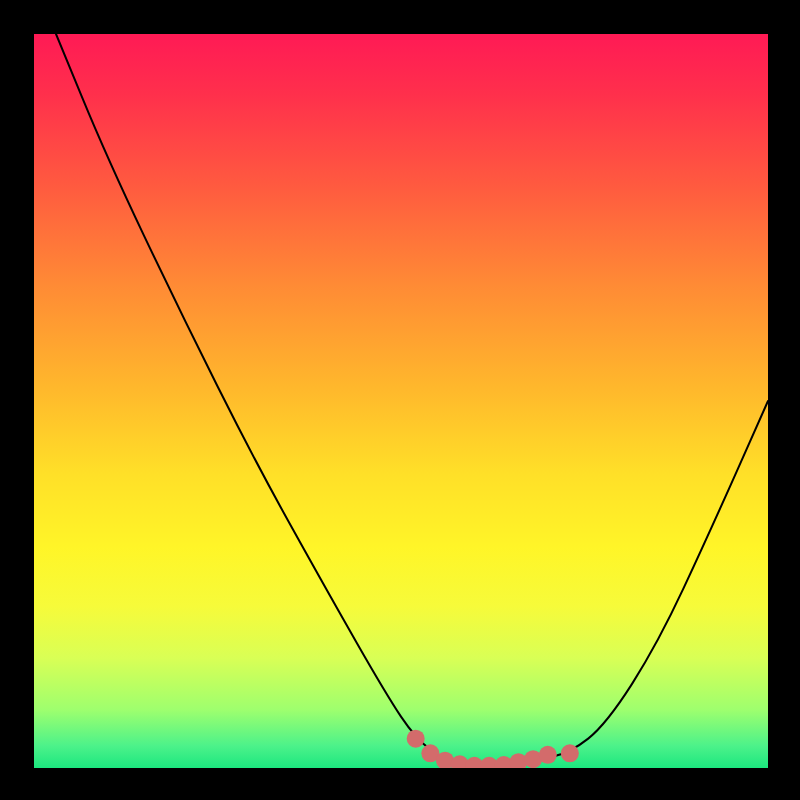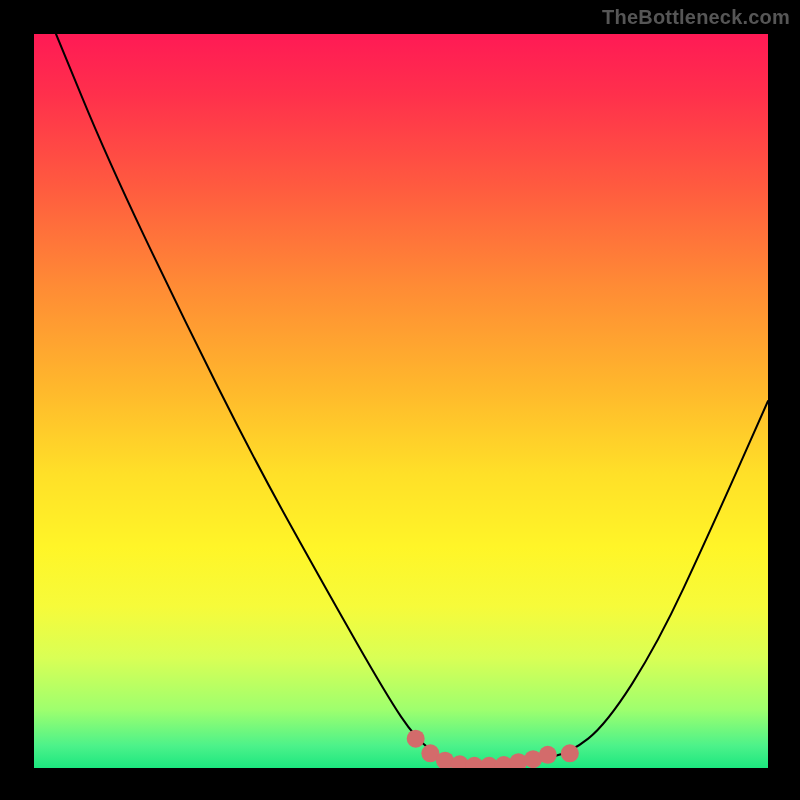--- a/index.html
+++ b/index.html
@@ -61,21 +61,20 @@
     font-size: 20px;
     font-weight: 600;
     letter-spacing: 0.2px;
     user-select: none;
   }
 </style>
 </head>
 <body>
 
 <div class="stage">
-  <div class="brand">TheBottleneck.com</div>
 
   <div class="plot">
     <div class="gradient"></div>
 
     <svg class="curve" viewBox="0 0 734 734" preserveAspectRatio="none">
       <path id="curve-path" fill="none" stroke="#000" stroke-width="2" stroke-linecap="round" d="M 22.02 0 Q 22.02 0 47.71 62.389999999999986 Q 73.4 124.77999999999997 110.10000000000001 201.85 Q 146.8 278.92 183.5 352.32000000000005 Q 220.2 425.72 256.9 491.78000000000003 Q 293.6 557.84 322.96000000000004 609.22 Q 352.32 660.6 367 682.62 Q 381.68 704.64 396.36 715.65 Q 411.04 726.66 425.72 730.3299999999999 Q 440.4 734 455.08 734 Q 469.76 734 484.44000000000005 730.3299999999999 Q 499.12000000000006 726.66 517.47 722.99 Q 535.8199999999999 719.32 554.17 704.6400000000001 Q 572.52 689.96 598.21 649.59 Q 623.9 609.22 649.5899999999999 554.1700000000001 Q 675.28 499.12 704.64 433.06 T 734 367"></path>
     </svg>
 
     <svg class="beads" viewBox="0 0 734 734" preserveAspectRatio="none">
       <g id="beads-group">

